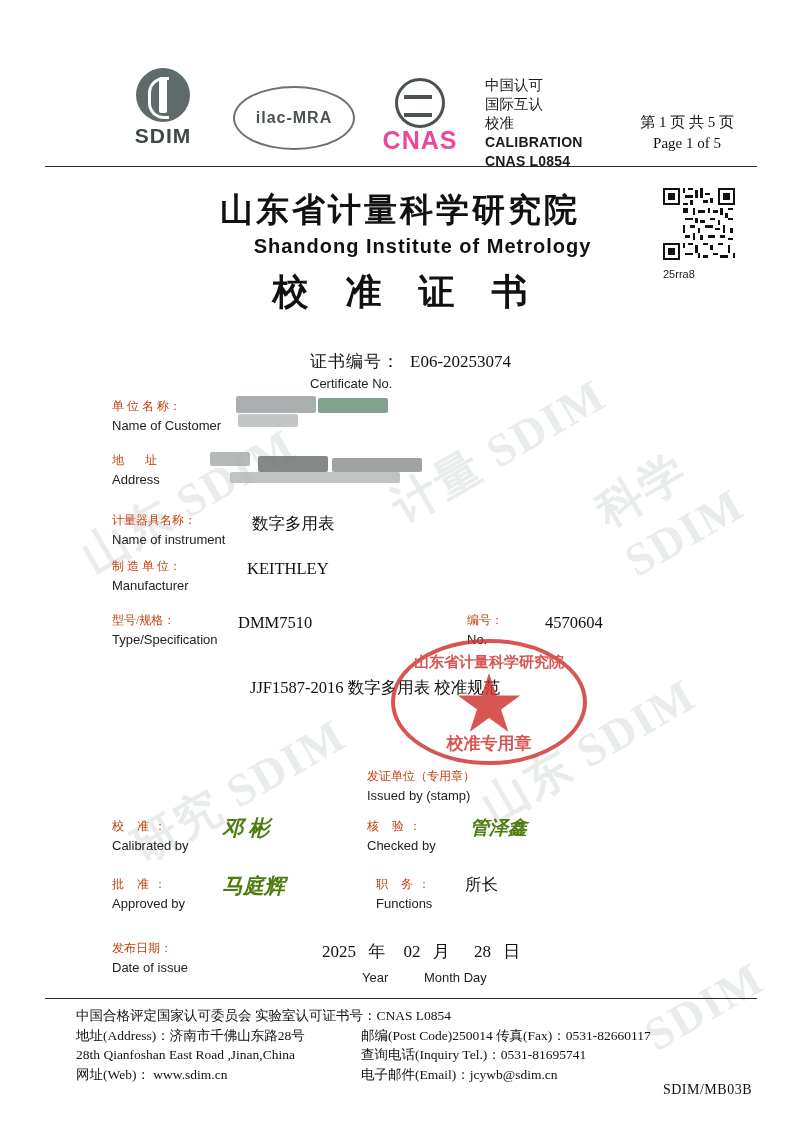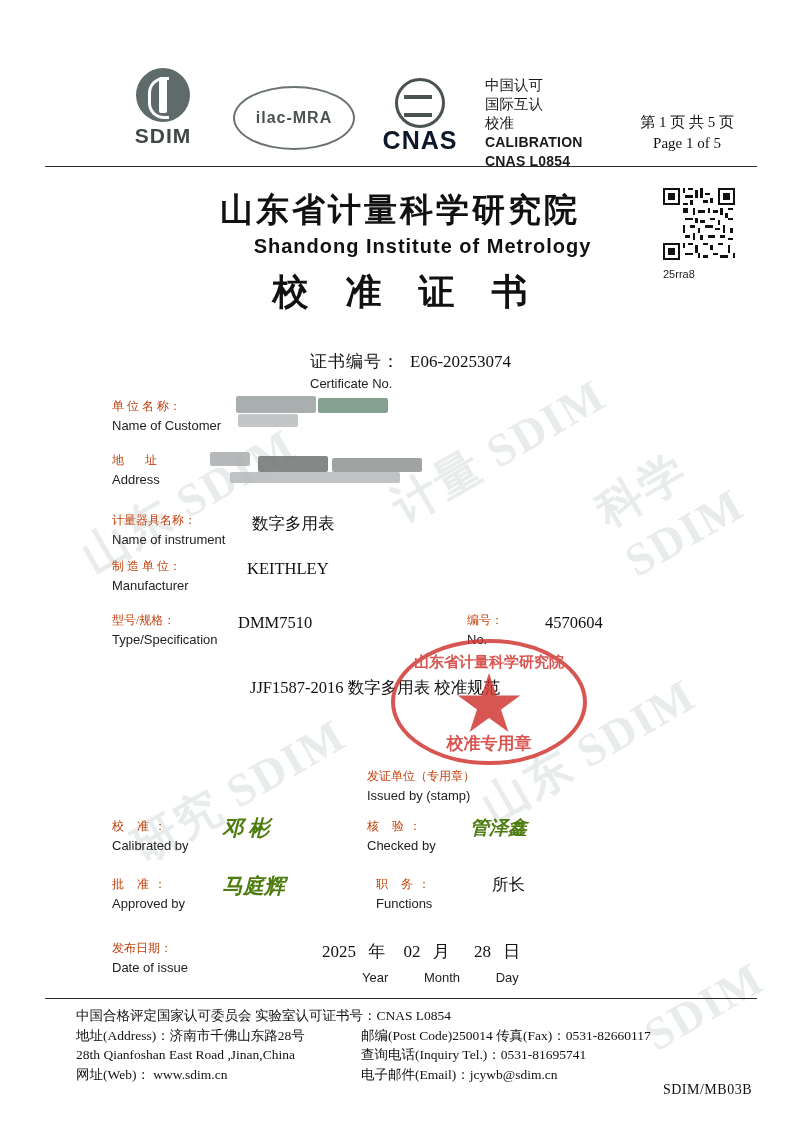--- a/index.html
+++ b/index.html
@@ -63,21 +63,21 @@
 
   .cnas-logo{position:absolute;left:320px;top:18px;width:110px;text-align:center;}
   .cnas-mark{
     width:44px;height:44px;border-radius:50%;border:3px solid #4b5252;margin:0 auto;
     position:relative;
   }
   .cnas-mark:after{
     content:"";position:absolute;left:6px;top:14px;width:28px;height:14px;
     border-top:4px solid #4b5252;border-bottom:4px solid #4b5252;
   }
-  .cnas-text{font-family:"Liberation Sans",sans-serif;font-weight:bold;font-size:25px;color:#0f172a;letter-spacing:1px;margin-top:-2px;}
+  .cnas-text{font-family:"Liberation Sans",sans-serif;font-weight:bold;font-size:25px;color:#ec4899;letter-spacing:1px;margin-top:-2px;}
 
   .cnas-lines{
     position:absolute;left:440px;top:16px;
     font-family:"Liberation Sans",sans-serif;
     font-size:14.5px;line-height:19px;color:#1a1a1a;
   }
   .cnas-lines .en{font-weight:bold;font-size:14px;letter-spacing:.2px;}
 
   .page-no{
     position:absolute;right:0;top:52px;width:140px;text-align:center;
@@ -358,38 +358,38 @@
   <div class="field" style="left:112px;top:876px;">
     <div class="f-cn sp2">批     准：</div>
     <div class="f-en">Approved by</div>
   </div>
   <div class="sig" style="position:absolute;left:222px;top:872px;">马庭辉</div>
 
   <div class="field" style="left:376px;top:876px;">
     <div class="f-cn sp2">职     务：</div>
     <div class="f-en">Functions</div>
   </div>
-  <div class="f-val" style="position:absolute;left:492px;top:874px;">所长</div>
+  <div class="f-val" style="position:absolute;left:465px;top:874px;">所长</div>
 
   <div class="field" style="left:112px;top:940px;">
     <div class="f-cn">发布日期：</div>
     <div class="f-en">Date of issue</div>
   </div>
   <div style="position:absolute;left:322px;top:940px;font-size:17px;">
     <span>2025</span>
     <span style="margin-left:8px;">年</span>
     <span style="margin-left:14px;">02</span>
     <span style="margin-left:8px;">月</span>
     <span style="margin-left:20px;">28</span>
     <span style="margin-left:8px;">日</span>
   </div>
   <div style="position:absolute;left:362px;top:970px;font-size:13px;font-family:'Liberation Sans',sans-serif;color:#222;">
     <span>Year</span>
     <span style="margin-left:32px;">Month</span>
-    <span style="margin-left:32px;">Day</span>
+    <span style="">Day</span>
   </div>
 
   <div class="rule rule-bottom"></div>
 
   <div class="footer">
     <div>中国合格评定国家认可委员会 实验室认可证书号：CNAS L0854</div>
     <div style="position:relative;">
       <span>地址(Address)：济南市千佛山东路28号</span>
       <span class="col2">邮编(Post Code)250014    传真(Fax)：0531-82660117</span>
     </div>

